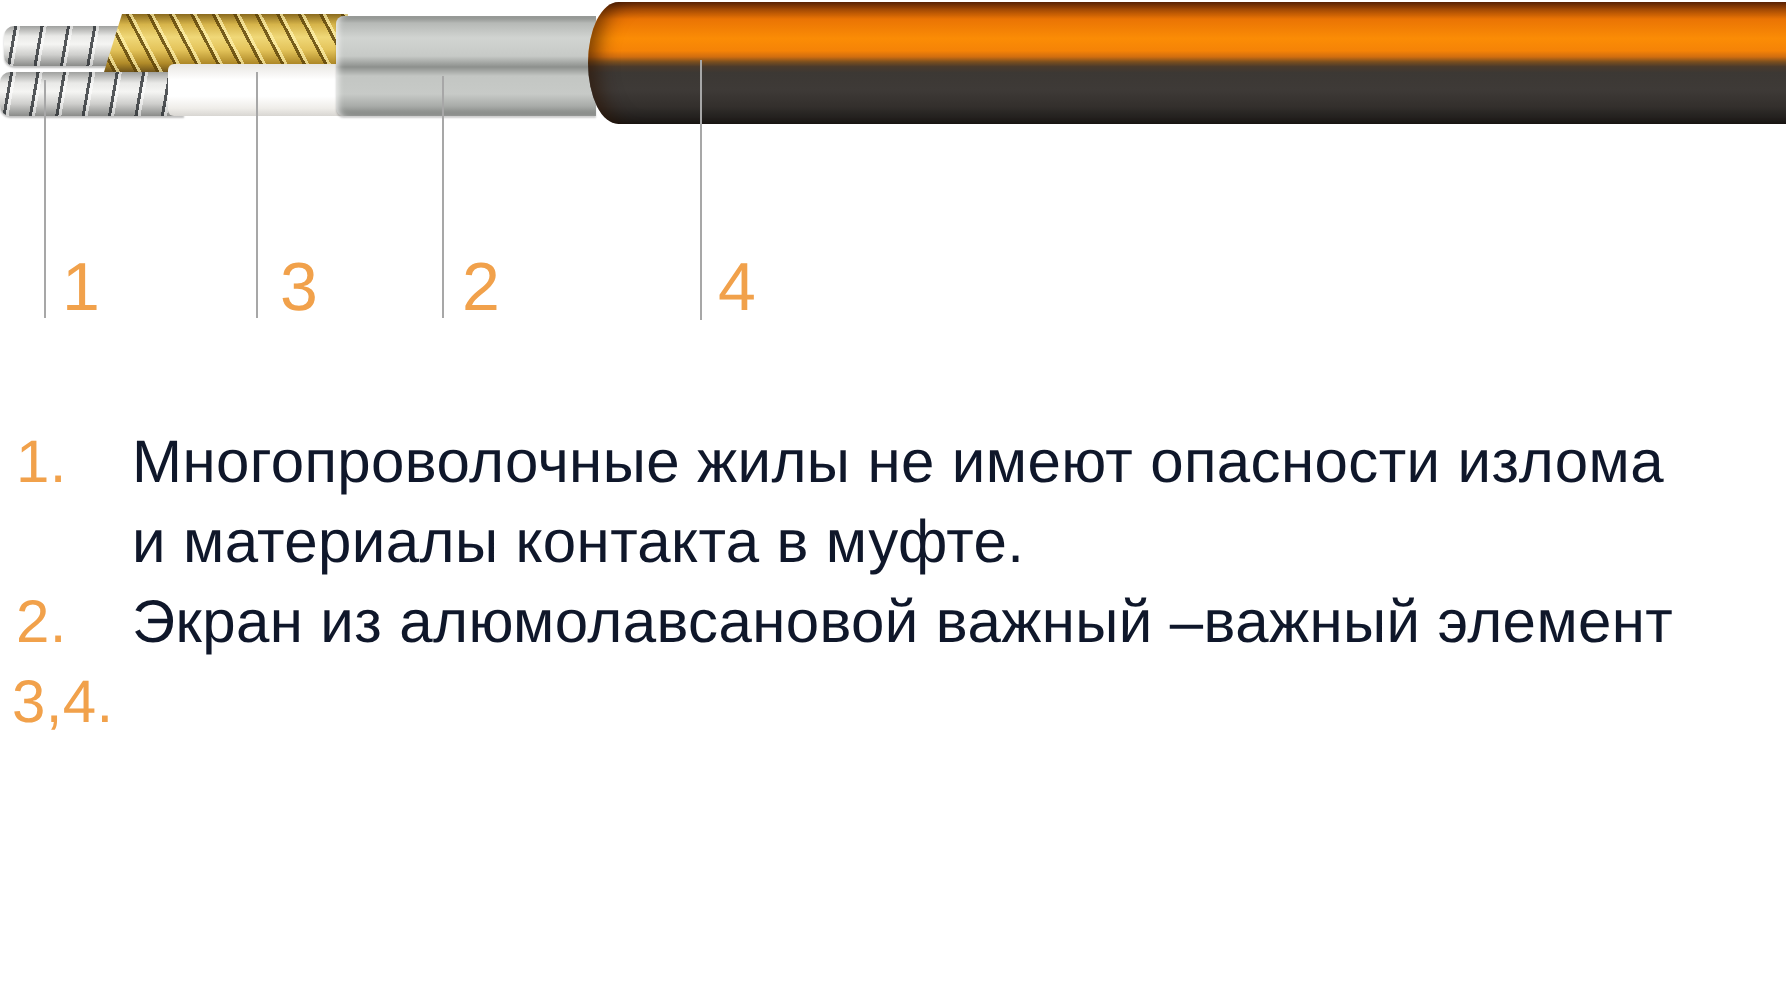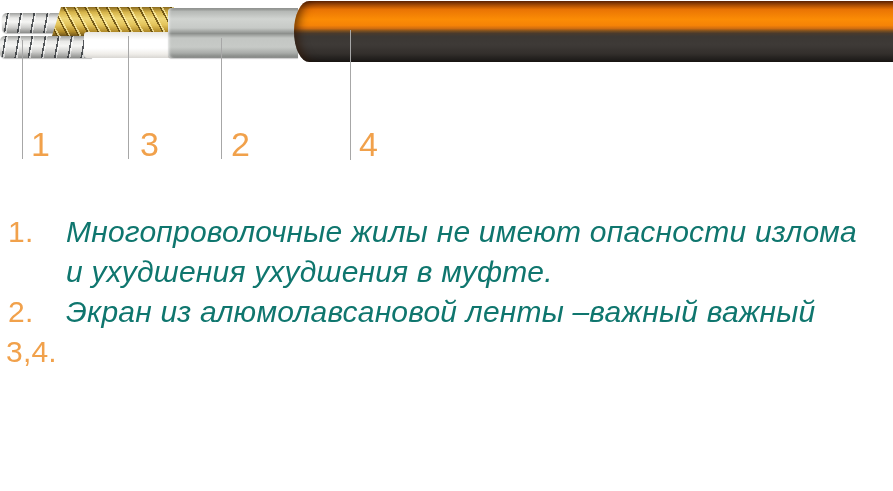--- a/index.html
+++ b/index.html
@@ -66,21 +66,21 @@
   .cn-4{left:359px;top:127px;}
   
   .notes{position:absolute;left:0;top:212px;width:893px;}
   .note-item{position:relative;padding-left:66px;}
   .note-marker{
     position:absolute;left:8px;top:0;color:var(--accent);
     font-size:30px;line-height:40px;letter-spacing:.2px;
   }
   .note-item.wide .note-marker{left:6px;text-align:center;}
   .note-line{
-    color:#0f766e;font-size:30px;line-height:40px;letter-spacing:.2px;white-space:nowrap;font-style:italic;
+    color:#0f172a;font-size:30px;line-height:40px;letter-spacing:.2px;white-space:nowrap;
   }
 </style>
 </head>
 <body>
 
 <div class="screen" style="--accent:#f1a14b;">
 
   <div class="stage">
     <div class="layer wire wire-top"></div>
     <div class="layer braid"></div>
@@ -97,24 +97,24 @@
     <div class="callout-num cn-1">1</div>
     <div class="callout-num cn-3">3</div>
     <div class="callout-num cn-2">2</div>
     <div class="callout-num cn-4">4</div>
   </div>
 
   <div class="notes">
     <div class="note-item">
       <span class="note-marker">1.</span>
       <div class="note-line">Многопроволочные жилы не имеют опасности излома</div>
-      <div class="note-line">и ухудшения ухудшения в муфте.</div>
+      <div class="note-line">и материалы контакта в муфте.</div>
     </div>
     <div class="note-item">
       <span class="note-marker">2.</span>
-      <div class="note-line">Экран из алюмолавсановой ленты –важный важный</div>
+      <div class="note-line">Экран из алюмолавсановой важный –важный элемент</div>
     </div>
     <div class="note-item wide">
       <span class="note-marker">3,4.</span>
     </div>
   </div>
 
 </div>
 
 </body></html>

